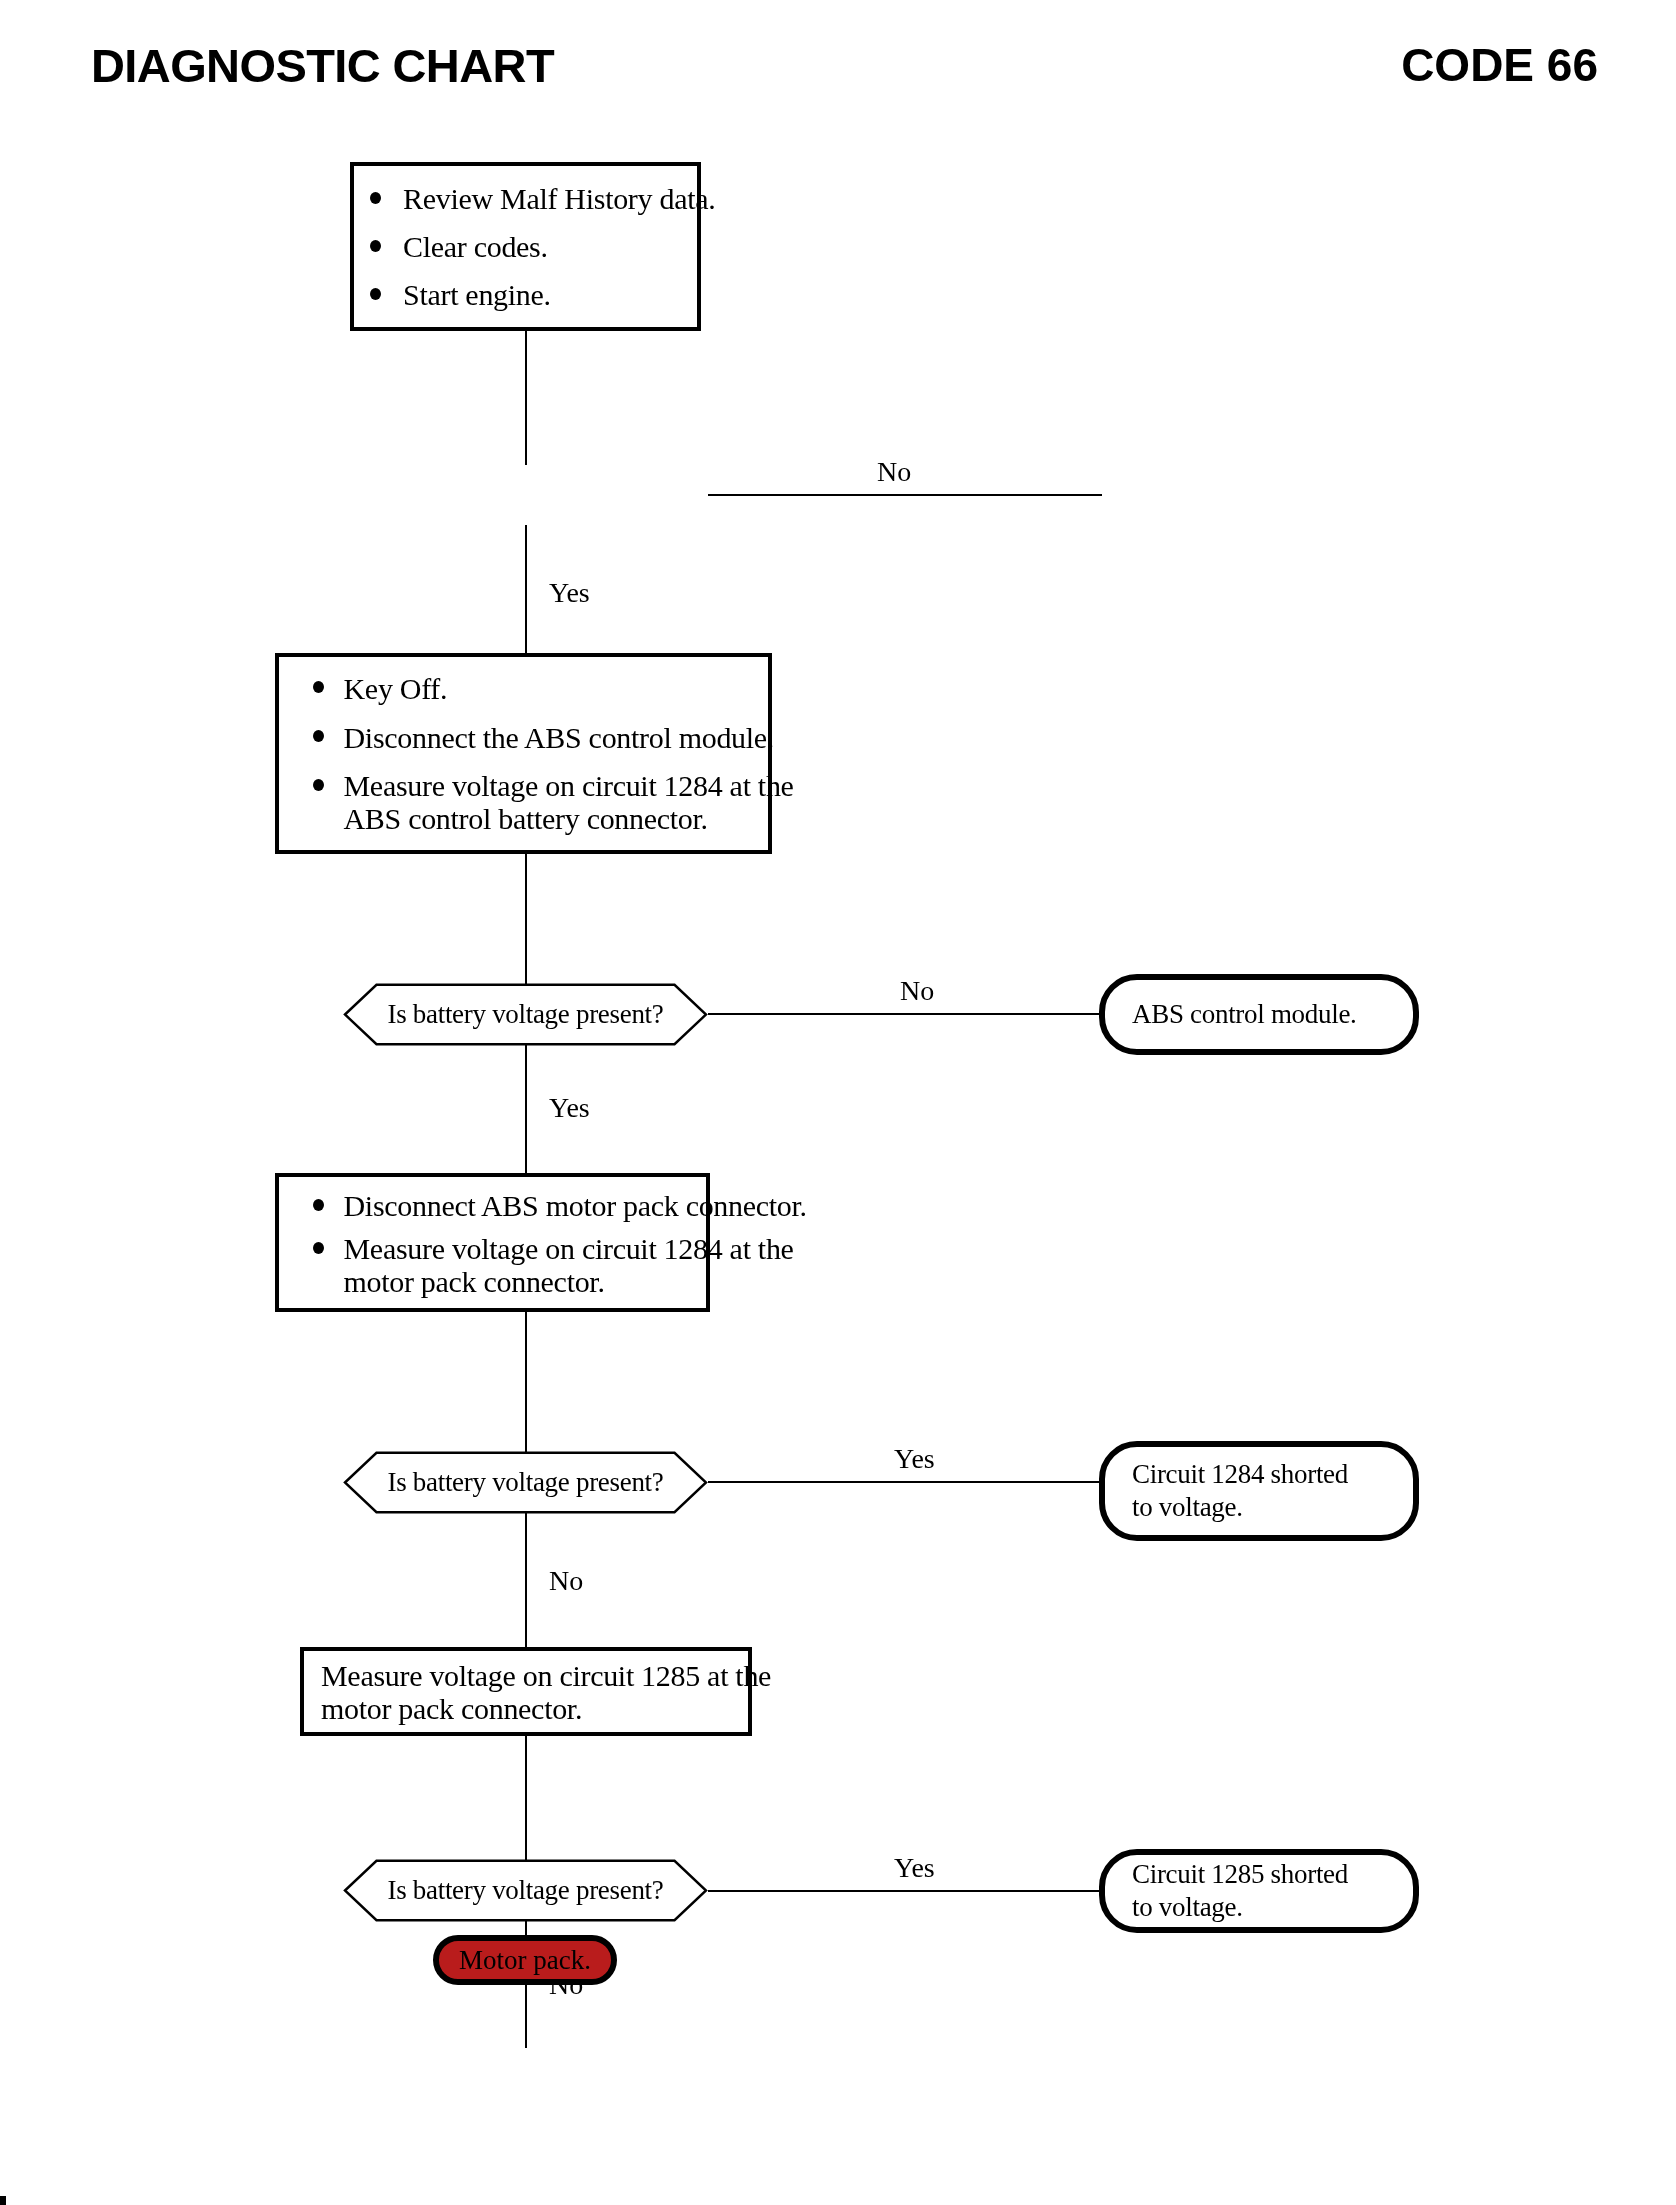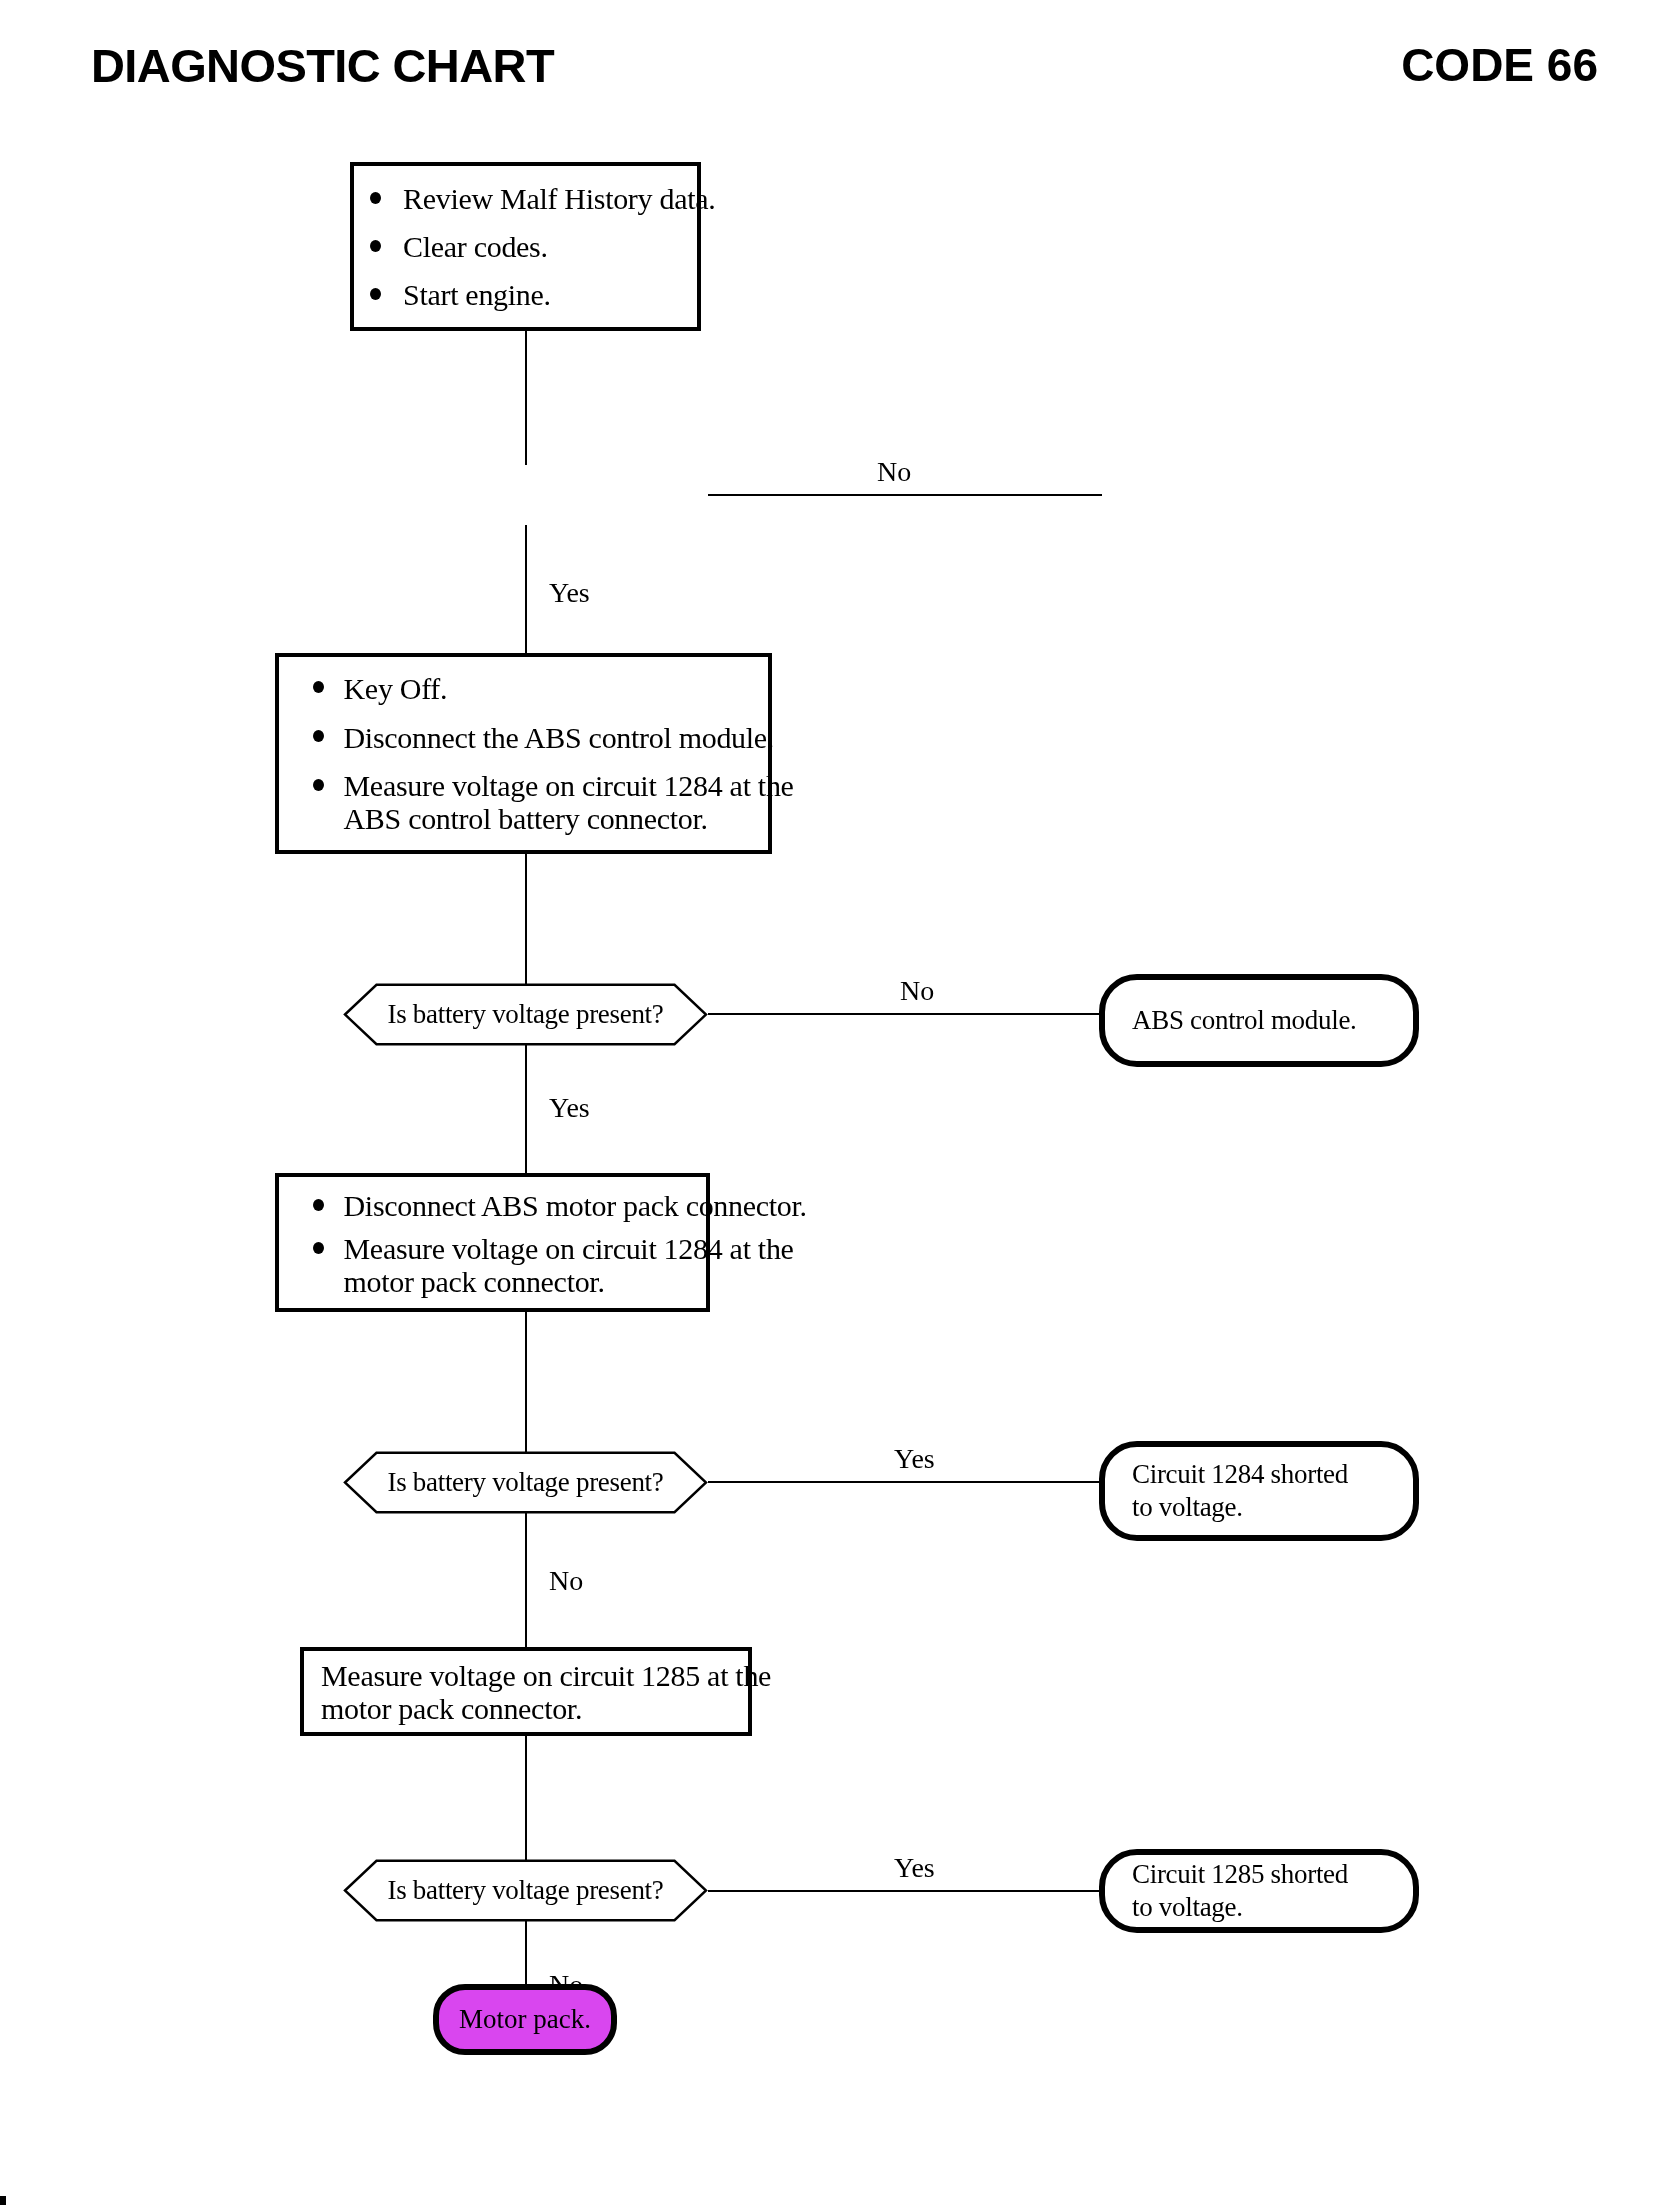--- a/index.html
+++ b/index.html
@@ -21,21 +21,21 @@
   .b1 .dot{margin-right:22px;}
   .b2 .dot{margin-right:19.5px;}
   .decision{position:absolute;width:365px;height:63px;}
   .decision svg{position:absolute;left:0;top:0;}
   .dtext{position:absolute;left:0;top:0;right:0;bottom:0;display:flex;align-items:center;
          justify-content:center;font-size:27px;letter-spacing:-0.3px;white-space:nowrap;}
   .rbox{position:absolute;background:#fff;border:6.7px solid #000;border-radius:38px;
         box-sizing:border-box;display:flex;flex-direction:column;justify-content:center;
         padding-left:27px;}
   .rbox .line{font-size:27px;}
-  .terminal{position:absolute;left:433px;top:1984px;width:184px;height:71px;background:#d946ef;
+  .terminal{position:absolute;left:433px;top:1935px;width:184px;height:50px;background:#b91c1c;
             border:6px solid #000;border-radius:32px;box-sizing:border-box;display:flex;
             align-items:center;justify-content:center;font-size:27px;white-space:nowrap;}
   .speck{position:absolute;left:0px;top:2196px;width:6px;height:9.7px;background:#000;}
 </style>
 </head>
 <body>
 
 <div class="page">
 
   <div class="title">DIAGNOSTIC CHART</div>
@@ -109,21 +109,21 @@
     </div>
   </div>
 
   <div class="decision" style="left:343px;top:983px;">
     <svg width="365" height="63" viewBox="0 0 600 104">
       <polygon points="2,52 54,3 546,3 598,52 546,101 54,101" fill="#ffffff" stroke="#000000" stroke-width="4"></polygon>
     </svg>
     <div class="dtext">Is battery voltage present?</div>
   </div>
 
-  <div class="rbox" style="left:1099px;top:974px;width:320px;height:93px;">
+  <div class="rbox" style="left:1099px;top:974px;width:320px;height:81px;">
     <div class="line">ABS control module.</div>
   </div>
 
   <div class="pbox b2" style="left:275px;top:1173px;width:435px;height:139px;padding:12px 9.7px 9.7px 34px;">
     <div class="item">
       <span class="dot"></span>
       <div class="itext">
           <div class="line">Disconnect ABS motor pack connector.</div>
         </div>
     </div>

